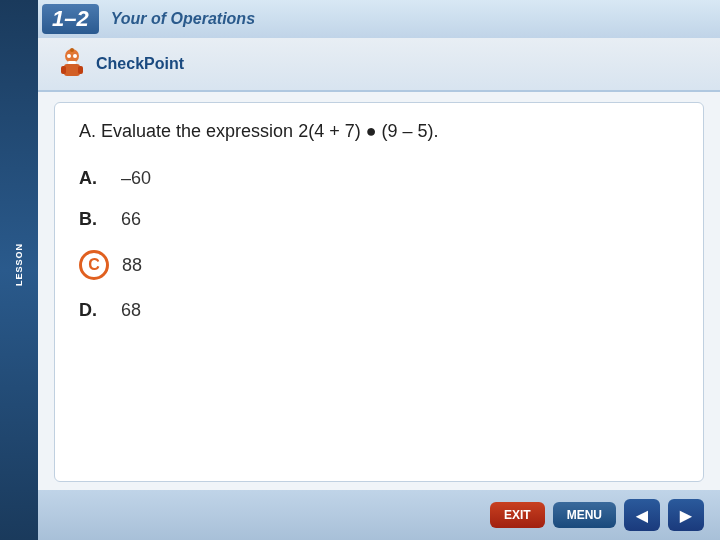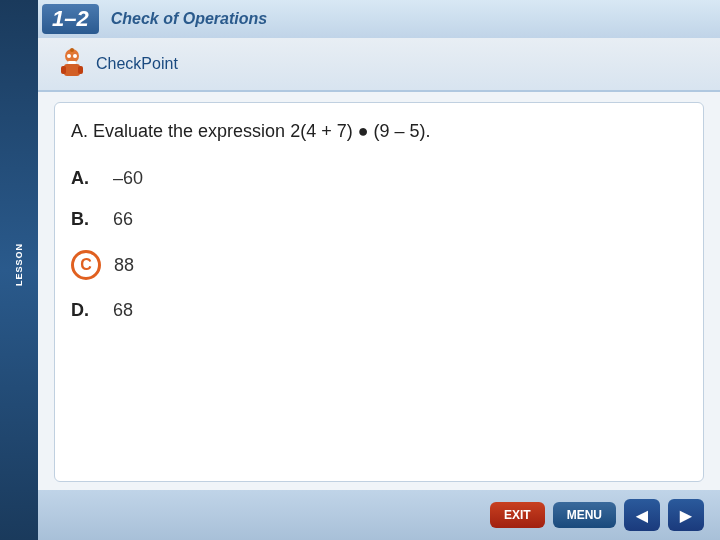--- a/index.html
+++ b/index.html
@@ -135,28 +135,28 @@
 
     .checkpoint-logo {
       display: flex;
       align-items: center;
       gap: 6px;
     }
 
     .checkpoint-text {
       color: #1a4a80;
       font-size: 16px;
-      font-weight: normal;
+      font-weight: bold;
     }
 
     
     .content-area {
       background: white;
       margin: 10px 16px;
-      padding: 16px 16px;
+      padding: 16px 24px;
       border-radius: 6px;
       border: 1px solid #c0d0e0;
       min-height: 380px;
     }
 
     .question-text {
       font-size: 18px;
       color: #222;
       margin-bottom: 24px;
       line-height: 1.4;
@@ -251,21 +251,21 @@
 <body>
 
 <div class="bg"></div>
 
 <div class="left-bar">
   <div class="lesson-label">LESSON</div>
 </div>
 
 <div class="top-header">
   <div class="lesson-number-box">1–2</div>
-  <div class="lesson-title">Check of Operations</div>
+  <div class="lesson-title">Your of Operations</div>
 </div>
 
 <div class="main-content">
 
   <div class="example-bar">
     <div class="checkpoint-logo">
 
       <svg width="36" height="36" viewBox="0 0 36 36">
         <circle cx="18" cy="10" r="7" fill="#e06820" opacity="0.9"></circle>
         <rect x="10" y="18" width="16" height="12" rx="3" fill="#d05010" opacity="0.9"></rect>

